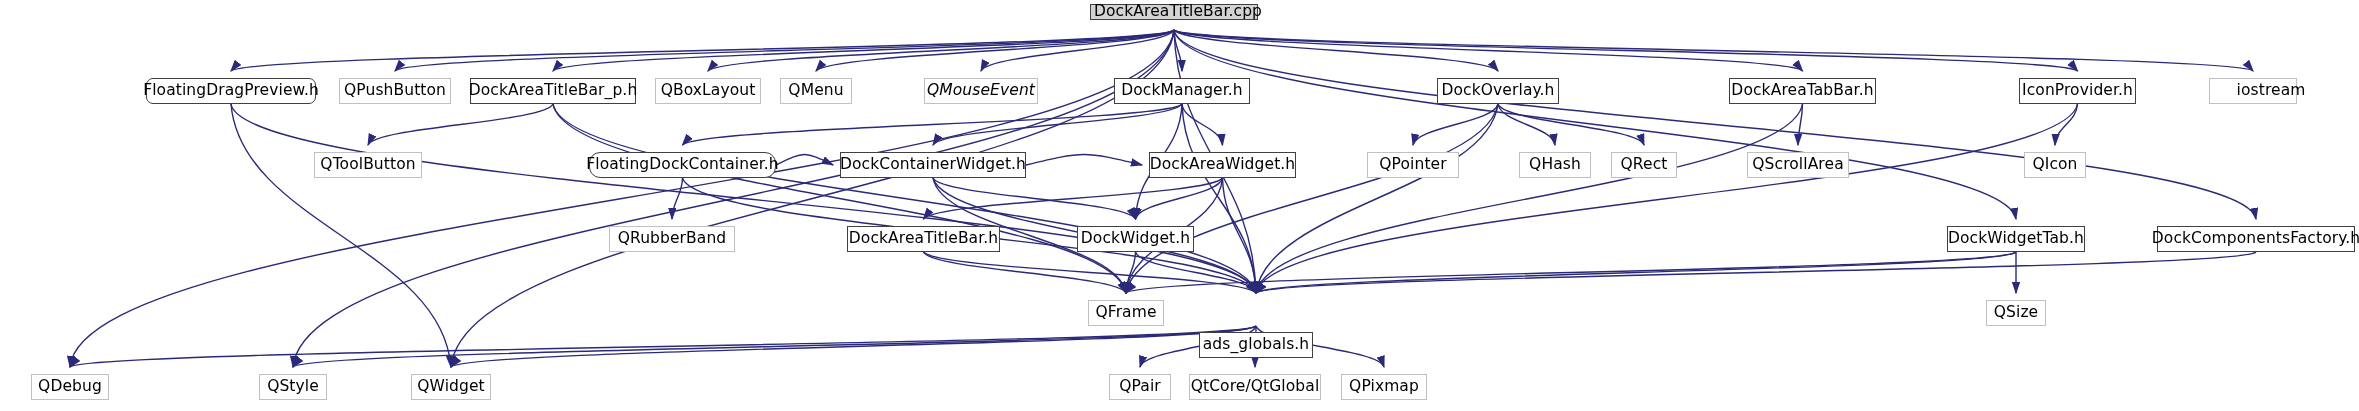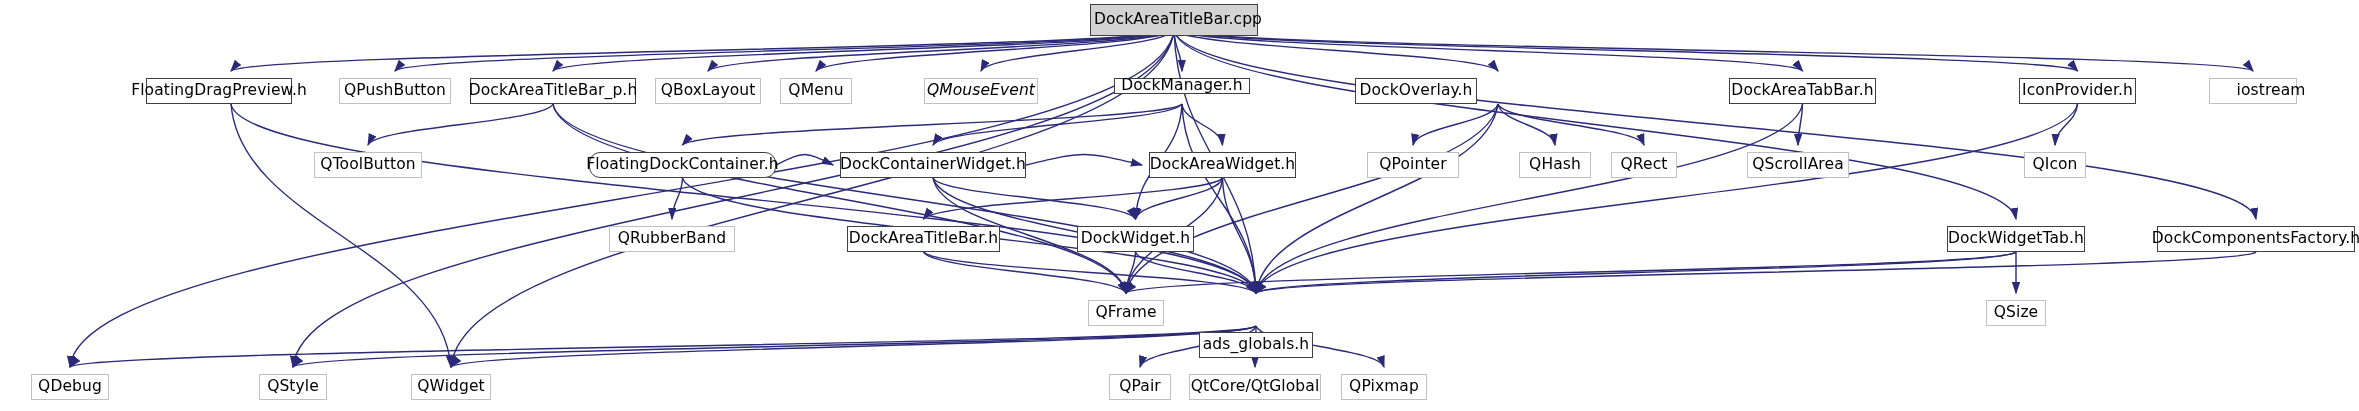--- a/index.html
+++ b/index.html
@@ -100,29 +100,29 @@
         <path d="M2256,252 C2241,270.45 1271,274.55 1256,293" marker-end="url(#arrow)"></path>
         <path d="M1256,326 C1250.78,344.45 1145.22,348.55 1140,367" marker-end="url(#arrow)"></path>
         <path d="M1256,326 C1255.955,344.45 1255.045,348.55 1255,367" marker-end="url(#arrow)"></path>
         <path d="M1256,326 C1261.76,344.45 1378.24,348.55 1384,367" marker-end="url(#arrow)"></path>
         <path d="M1256,326 C1241,344.45 466,348.55 451,367" marker-end="url(#arrow)"></path>
         <path d="M1256,326 C1241,344.45 308,348.55 293,367" marker-end="url(#arrow)"></path>
         <path d="M1256,326 C1241,344.45 85,348.55 70,367" marker-end="url(#arrow)"></path>
       </g>
   </svg>
   <div id="node-layer">
-      <div class="node root" style="left: 1090px; top: 4px; width: 168px; height: 32px; padding-left: 8px;">DockAreaTitleBar.cpp</div>
-      <div class="node bold" style="left: 146px; top: 78px; width: 146px; height: 26px;">FloatingDragPreview.h</div>
+      <div class="node root" style="left: 1090px; top: 4px; width: 168px; height: 16px; padding-left: 8px;">DockAreaTitleBar.cpp</div>
+      <div class="node bold" style="left: 146px; top: 78px; width: 170px; height: 26px; border-radius: 7px;">FloatingDragPreview.h</div>
       <div class="node" style="left: 339px; top: 78px; width: 112px; height: 26px;">QPushButton</div>
       <div class="node bold" style="left: 470px; top: 78px; width: 166px; height: 26px;">DockAreaTitleBar_p.h</div>
       <div class="node" style="left: 655px; top: 78px; width: 106px; height: 26px;">QBoxLayout</div>
       <div class="node" style="left: 780px; top: 78px; width: 72px; height: 26px;">QMenu</div>
       <div class="node" style="left: 924px; top: 78px; width: 114px; height: 26px; font-style: italic;">QMouseEvent</div>
-      <div class="node bold" style="left: 1114px; top: 78px; width: 136px; height: 16px;">DockManager.h</div>
-      <div class="node bold" style="left: 1355px; top: 78px; width: 122px; height: 26px;">DockOverlay.h</div>
+      <div class="node bold" style="left: 1114px; top: 78px; width: 136px; height: 26px;">DockManager.h</div>
+      <div class="node bold" style="left: 1437px; top: 78px; width: 122px; height: 26px;">DockOverlay.h</div>
       <div class="node bold" style="left: 1729px; top: 78px; width: 147px; height: 26px;">DockAreaTabBar.h</div>
       <div class="node bold" style="left: 2019px; top: 78px; width: 117px; height: 26px;">IconProvider.h</div>
       <div class="node" style="left: 2209px; top: 78px; width: 88px; height: 26px; padding-left: 36px;">iostream</div>
       <div class="node" style="left: 314px; top: 152px; width: 108px; height: 26px;">QToolButton</div>
       <div class="node bold" style="left: 589px; top: 152px; width: 187px; height: 26px; border-radius: 11px;">FloatingDockContainer.h</div>
       <div class="node bold" style="left: 840px; top: 152px; width: 186px; height: 26px;">DockContainerWidget.h</div>
       <div class="node bold" style="left: 1149px; top: 152px; width: 147px; height: 26px;">DockAreaWidget.h</div>
       <div class="node" style="left: 1367px; top: 152px; width: 92px; height: 26px;">QPointer</div>
       <div class="node" style="left: 1519px; top: 152px; width: 72px; height: 26px;">QHash</div>
       <div class="node" style="left: 1611px; top: 152px; width: 66px; height: 26px;">QRect</div>

